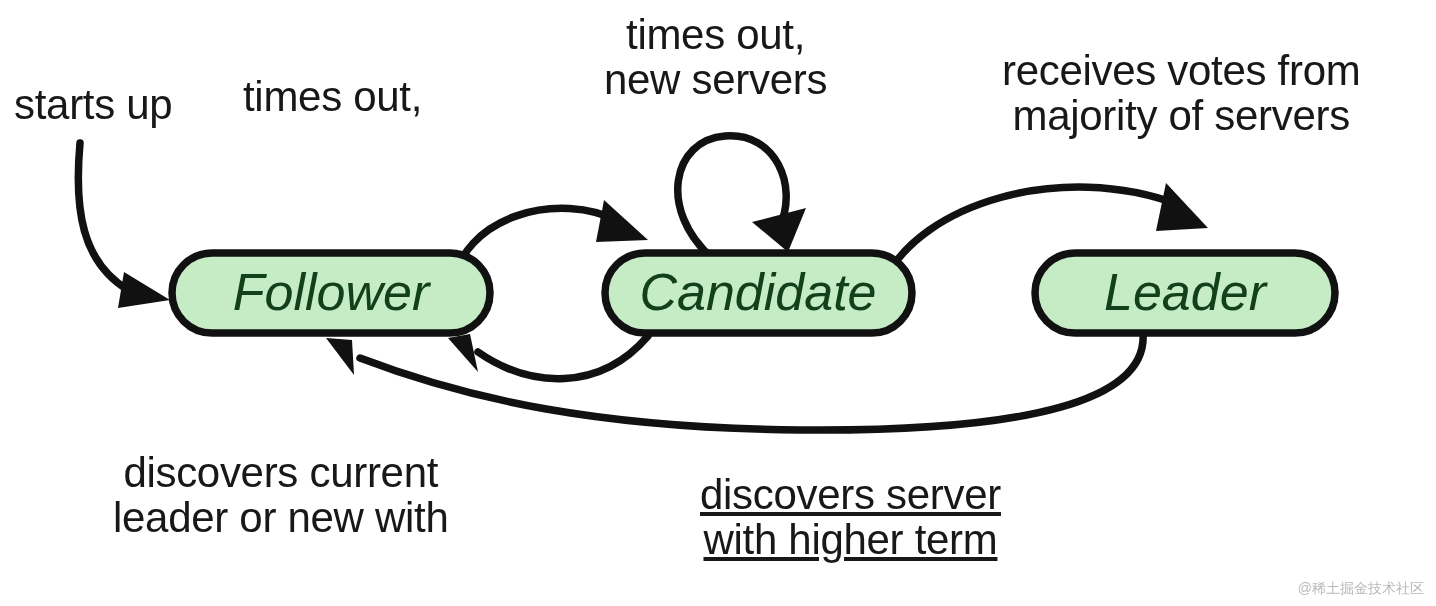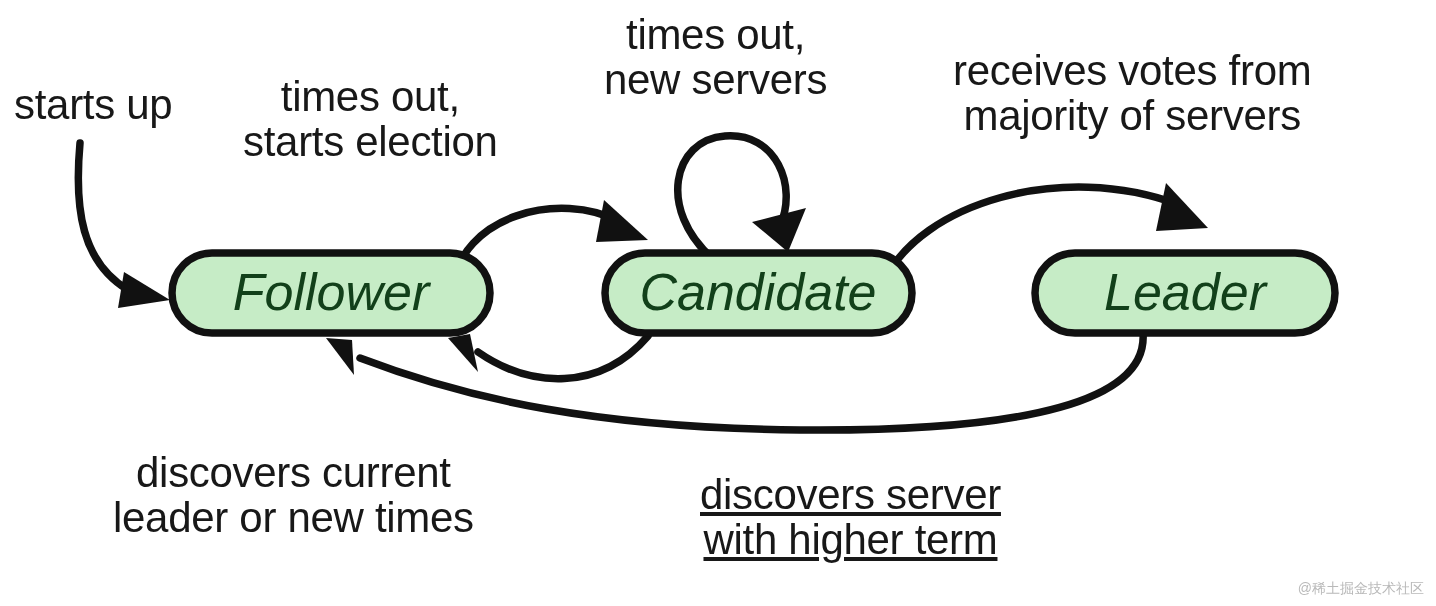--- a/index.html
+++ b/index.html
@@ -54,21 +54,21 @@
     font-size: 42px;
     line-height: 1.08;
     color: #181818;
     text-align: center;
     white-space: nowrap;
     letter-spacing: -0.3px;
   }
   #label-starts-up      { left: 14px;   top: 82px;  }
   #label-times-out-election { left: 243px; top: 74px; }
   #label-new-election   { left: 604px;  top: 12px;  }
-  #label-receives-votes { left: 953px;  top: 48px;  }
+  #label-receives-votes { left: 1002px;  top: 48px;  }
   #label-discovers-current { left: 113px; top: 450px; }
   #label-discovers-server  { left: 700px; top: 472px; text-decoration: underline; }
   #watermark {
     position: absolute;
     right: 12px;
     bottom: 8px;
     font-family: "Liberation Sans", sans-serif;
     font-size: 14px;
     color: #b9b9b9;
     white-space: nowrap;
@@ -127,36 +127,35 @@
     </g>
 
   </svg>
 
   <div class="edge-label" id="label-starts-up">
     <div>starts up</div>
   </div>
 
   <div class="edge-label" id="label-times-out-election">
     <div>times out,</div>
-    <div>starts election</div>
   </div>
 
   <div class="edge-label" id="label-new-election">
     <div>times out,</div>
     <div>new servers</div>
   </div>
 
   <div class="edge-label" id="label-receives-votes">
     <div>receives votes from</div>
     <div>majority of servers</div>
   </div>
 
   <div class="edge-label" id="label-discovers-current">
     <div>discovers current</div>
-    <div>leader or new times</div>
+    <div>leader or new with</div>
   </div>
 
   <div class="edge-label" id="label-discovers-server">
     <div>discovers server</div>
     <div>with higher term</div>
   </div>
 
   <div id="watermark">@稀土掘金技术社区</div>
 
 </div>

